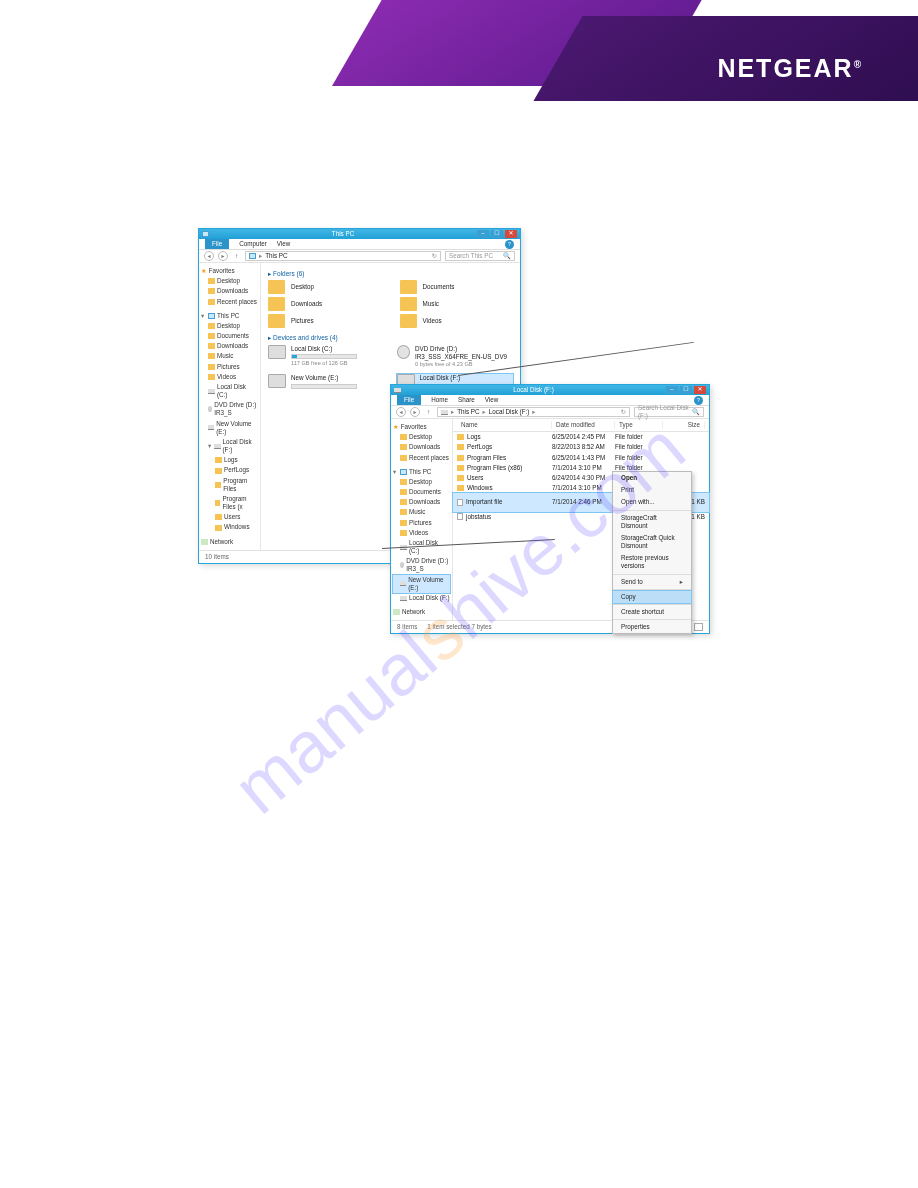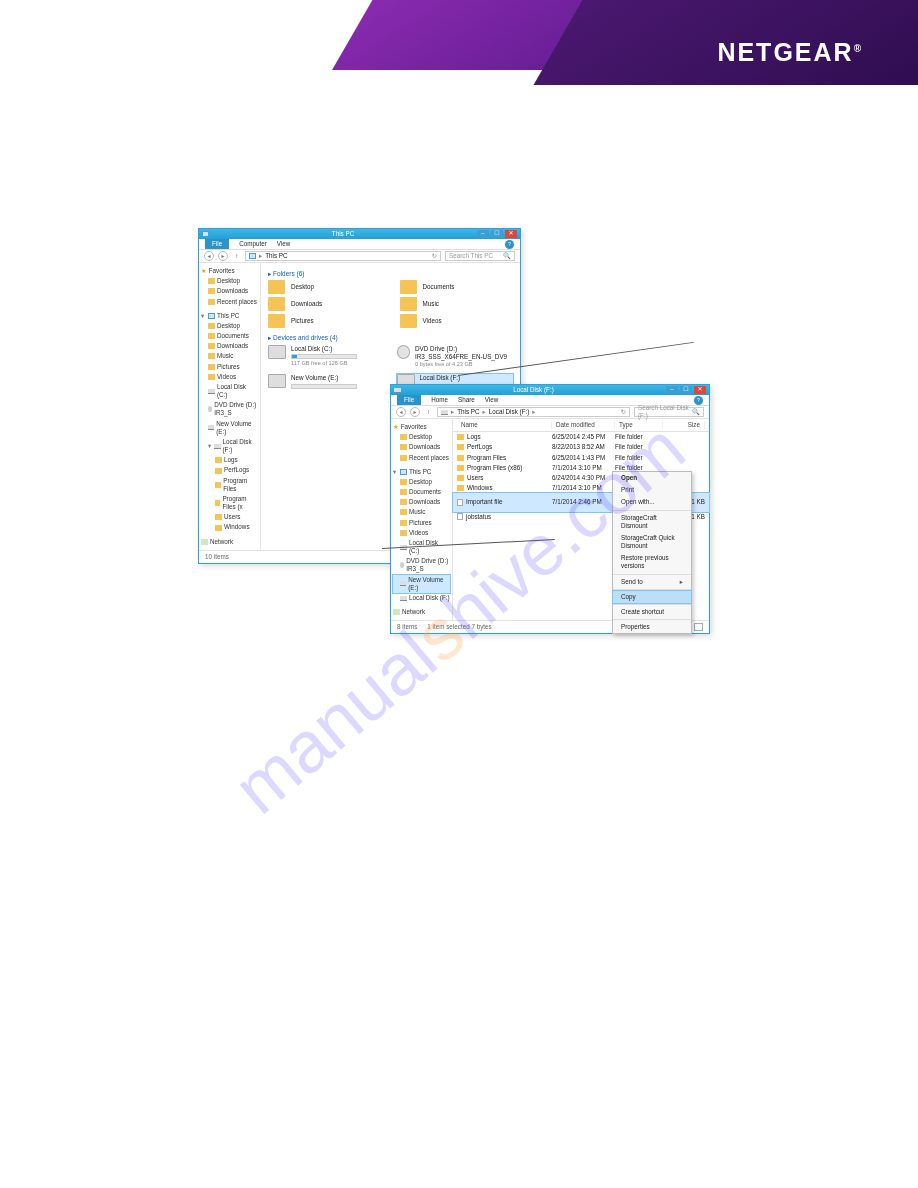--- a/index.html
+++ b/index.html
@@ -7,21 +7,21 @@
     width: 918px;
     height: 1188px;
     background: #ffffff;
     font-family: Arial, sans-serif;
     position: relative;
     overflow: hidden;
   }
   
   .header-banner {
     position: absolute;
-    top: 0; right: 0;
+    top: 16px; right: 0;
     width: 600px;
     height: 100px;
     overflow: visible;
   }
   .shape1 {
     position: absolute;
     top: -20px; left: 40px;
     width: 320px; height: 90px;
     background: linear-gradient(135deg, #8b2bb0 0%, #5d1a8e 100%);
     transform: skew(-30deg);

